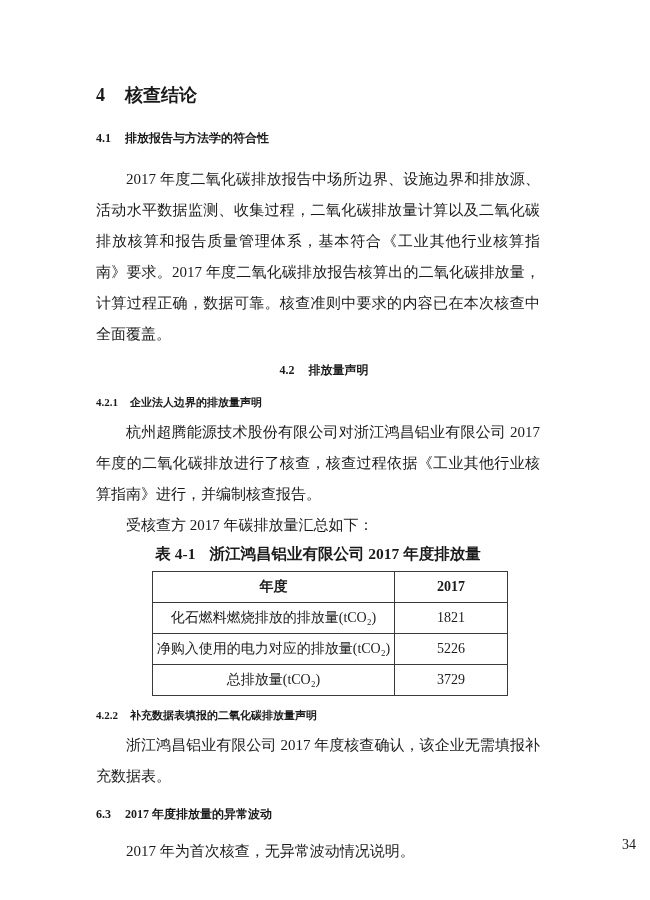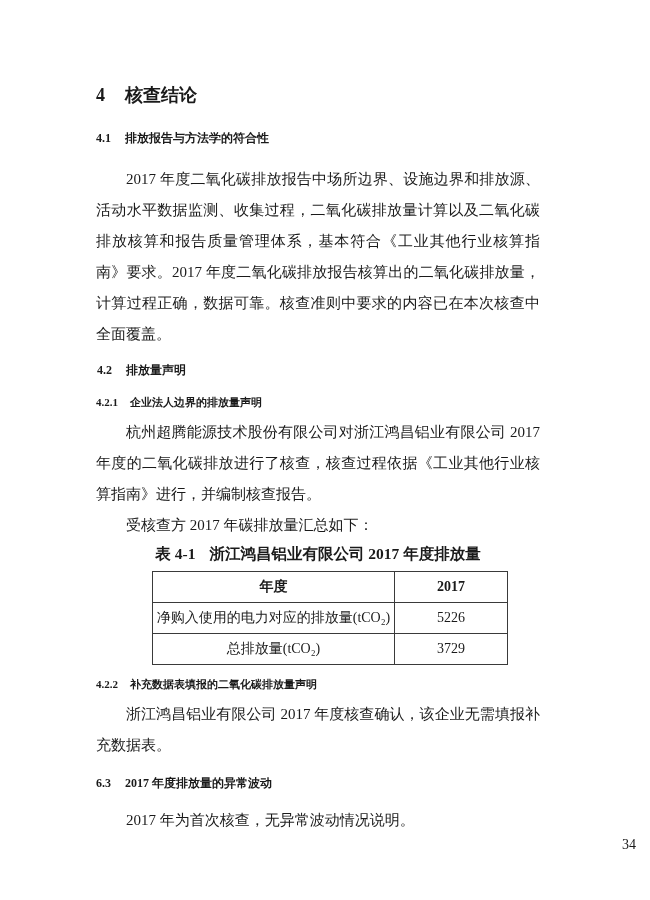--- a/index.html
+++ b/index.html
@@ -29,21 +29,21 @@
     margin: 0 0 22px 0;
   }
   .h1 .num { margin-right: 20px; }
   .h2 {
     font-size: 12px;
     font-weight: bold;
     line-height: 20px;
     margin: 0 0 16px 0;
   }
   .h2 .num { margin-right: 14px; }
-  .h2.tight { margin: 10px 0 12px 1px; }
+  .h2.tight { margin: 10px 0 12px 12px; text-align: center; }
   .h3 {
     font-size: 11px;
     font-weight: bold;
     line-height: 20px;
     margin: 0 0 5px 0;
   }
   .h3 .num { margin-right: 12px; }
   .para {
     font-size: 15px;
     line-height: 31px;
@@ -121,20 +121,24 @@
       <span class="cap-label">表 4-1</span><span>浙江鸿昌铝业有限公司 2017 年度排放量</span>
     </div>
 
     <table class="emissions">
       <tbody>
         <tr>
           <th class="col-label">年度</th>
           <th class="col-value">2017</th>
         </tr>
         <tr>
+          <td class="col-label">化石燃料燃烧排放的排放量(tCO₂)</td>
+          <td class="col-value">1821</td>
+        </tr>
+        <tr>
           <td class="col-label">净购入使用的电力对应的排放量(tCO₂)</td>
           <td class="col-value">5226</td>
         </tr>
         <tr>
           <td class="col-label">总排放量(tCO₂)</td>
           <td class="col-value">3729</td>
         </tr>
       </tbody>
     </table>
 

